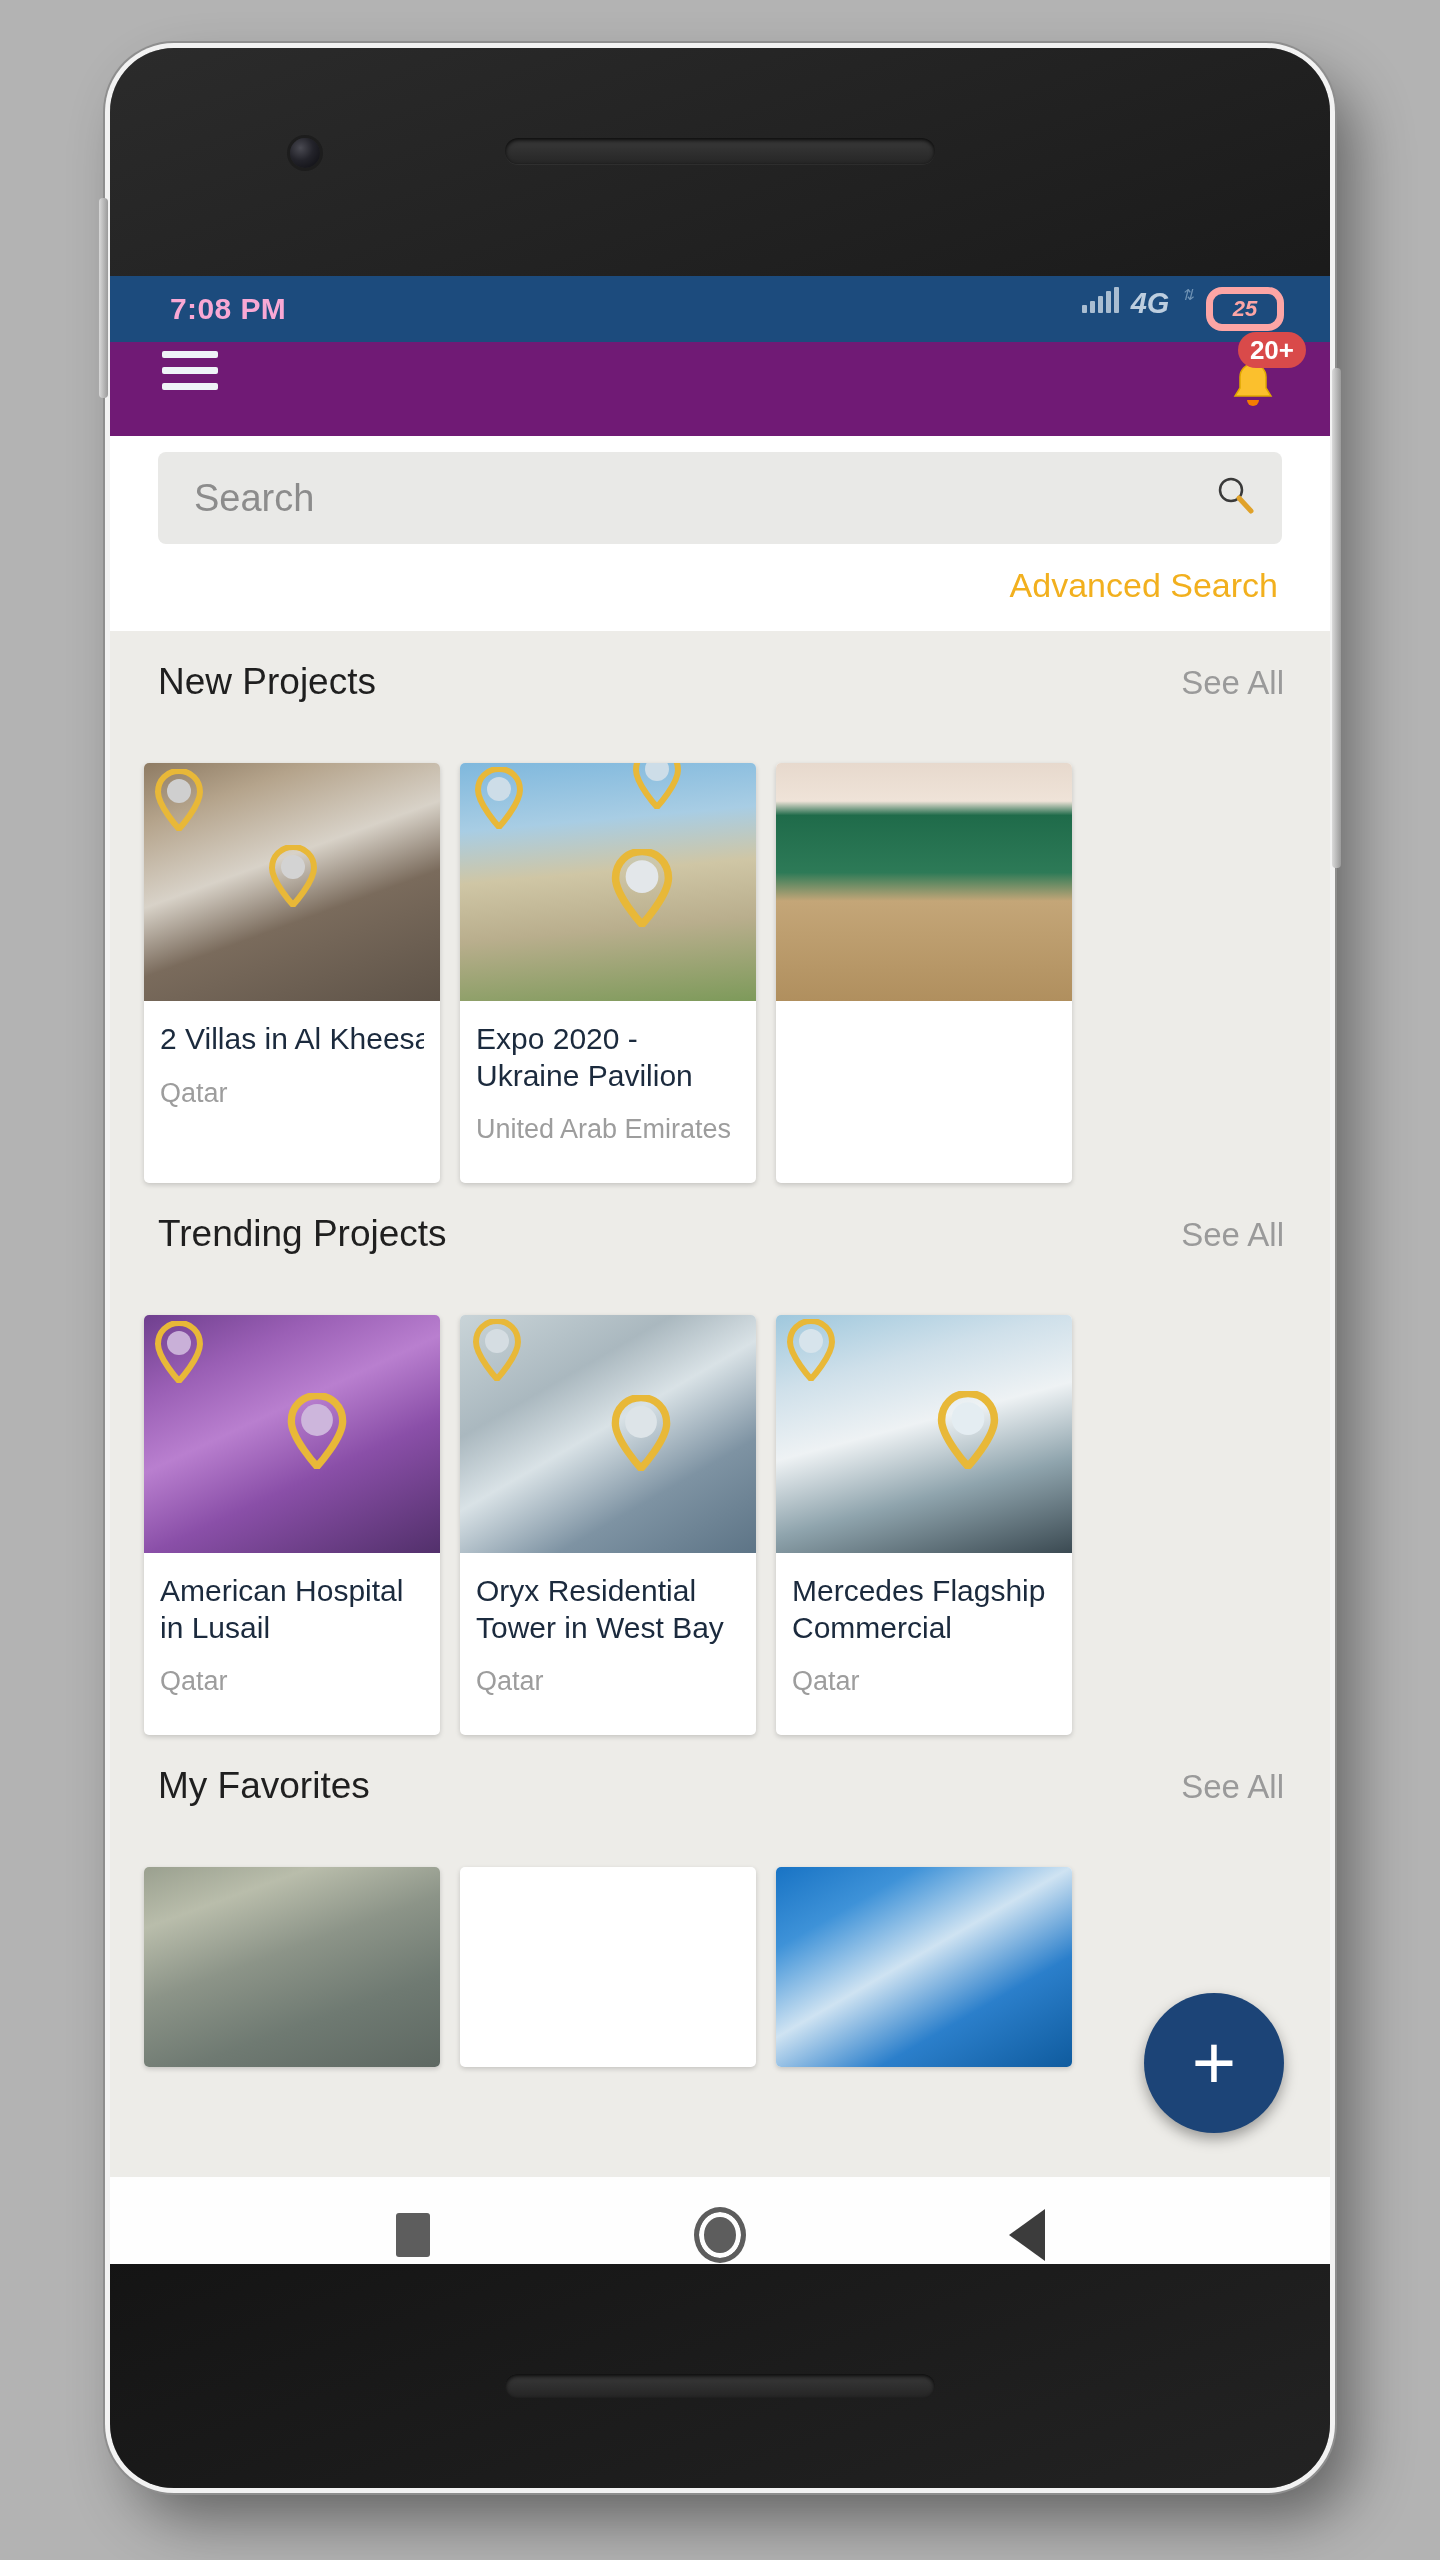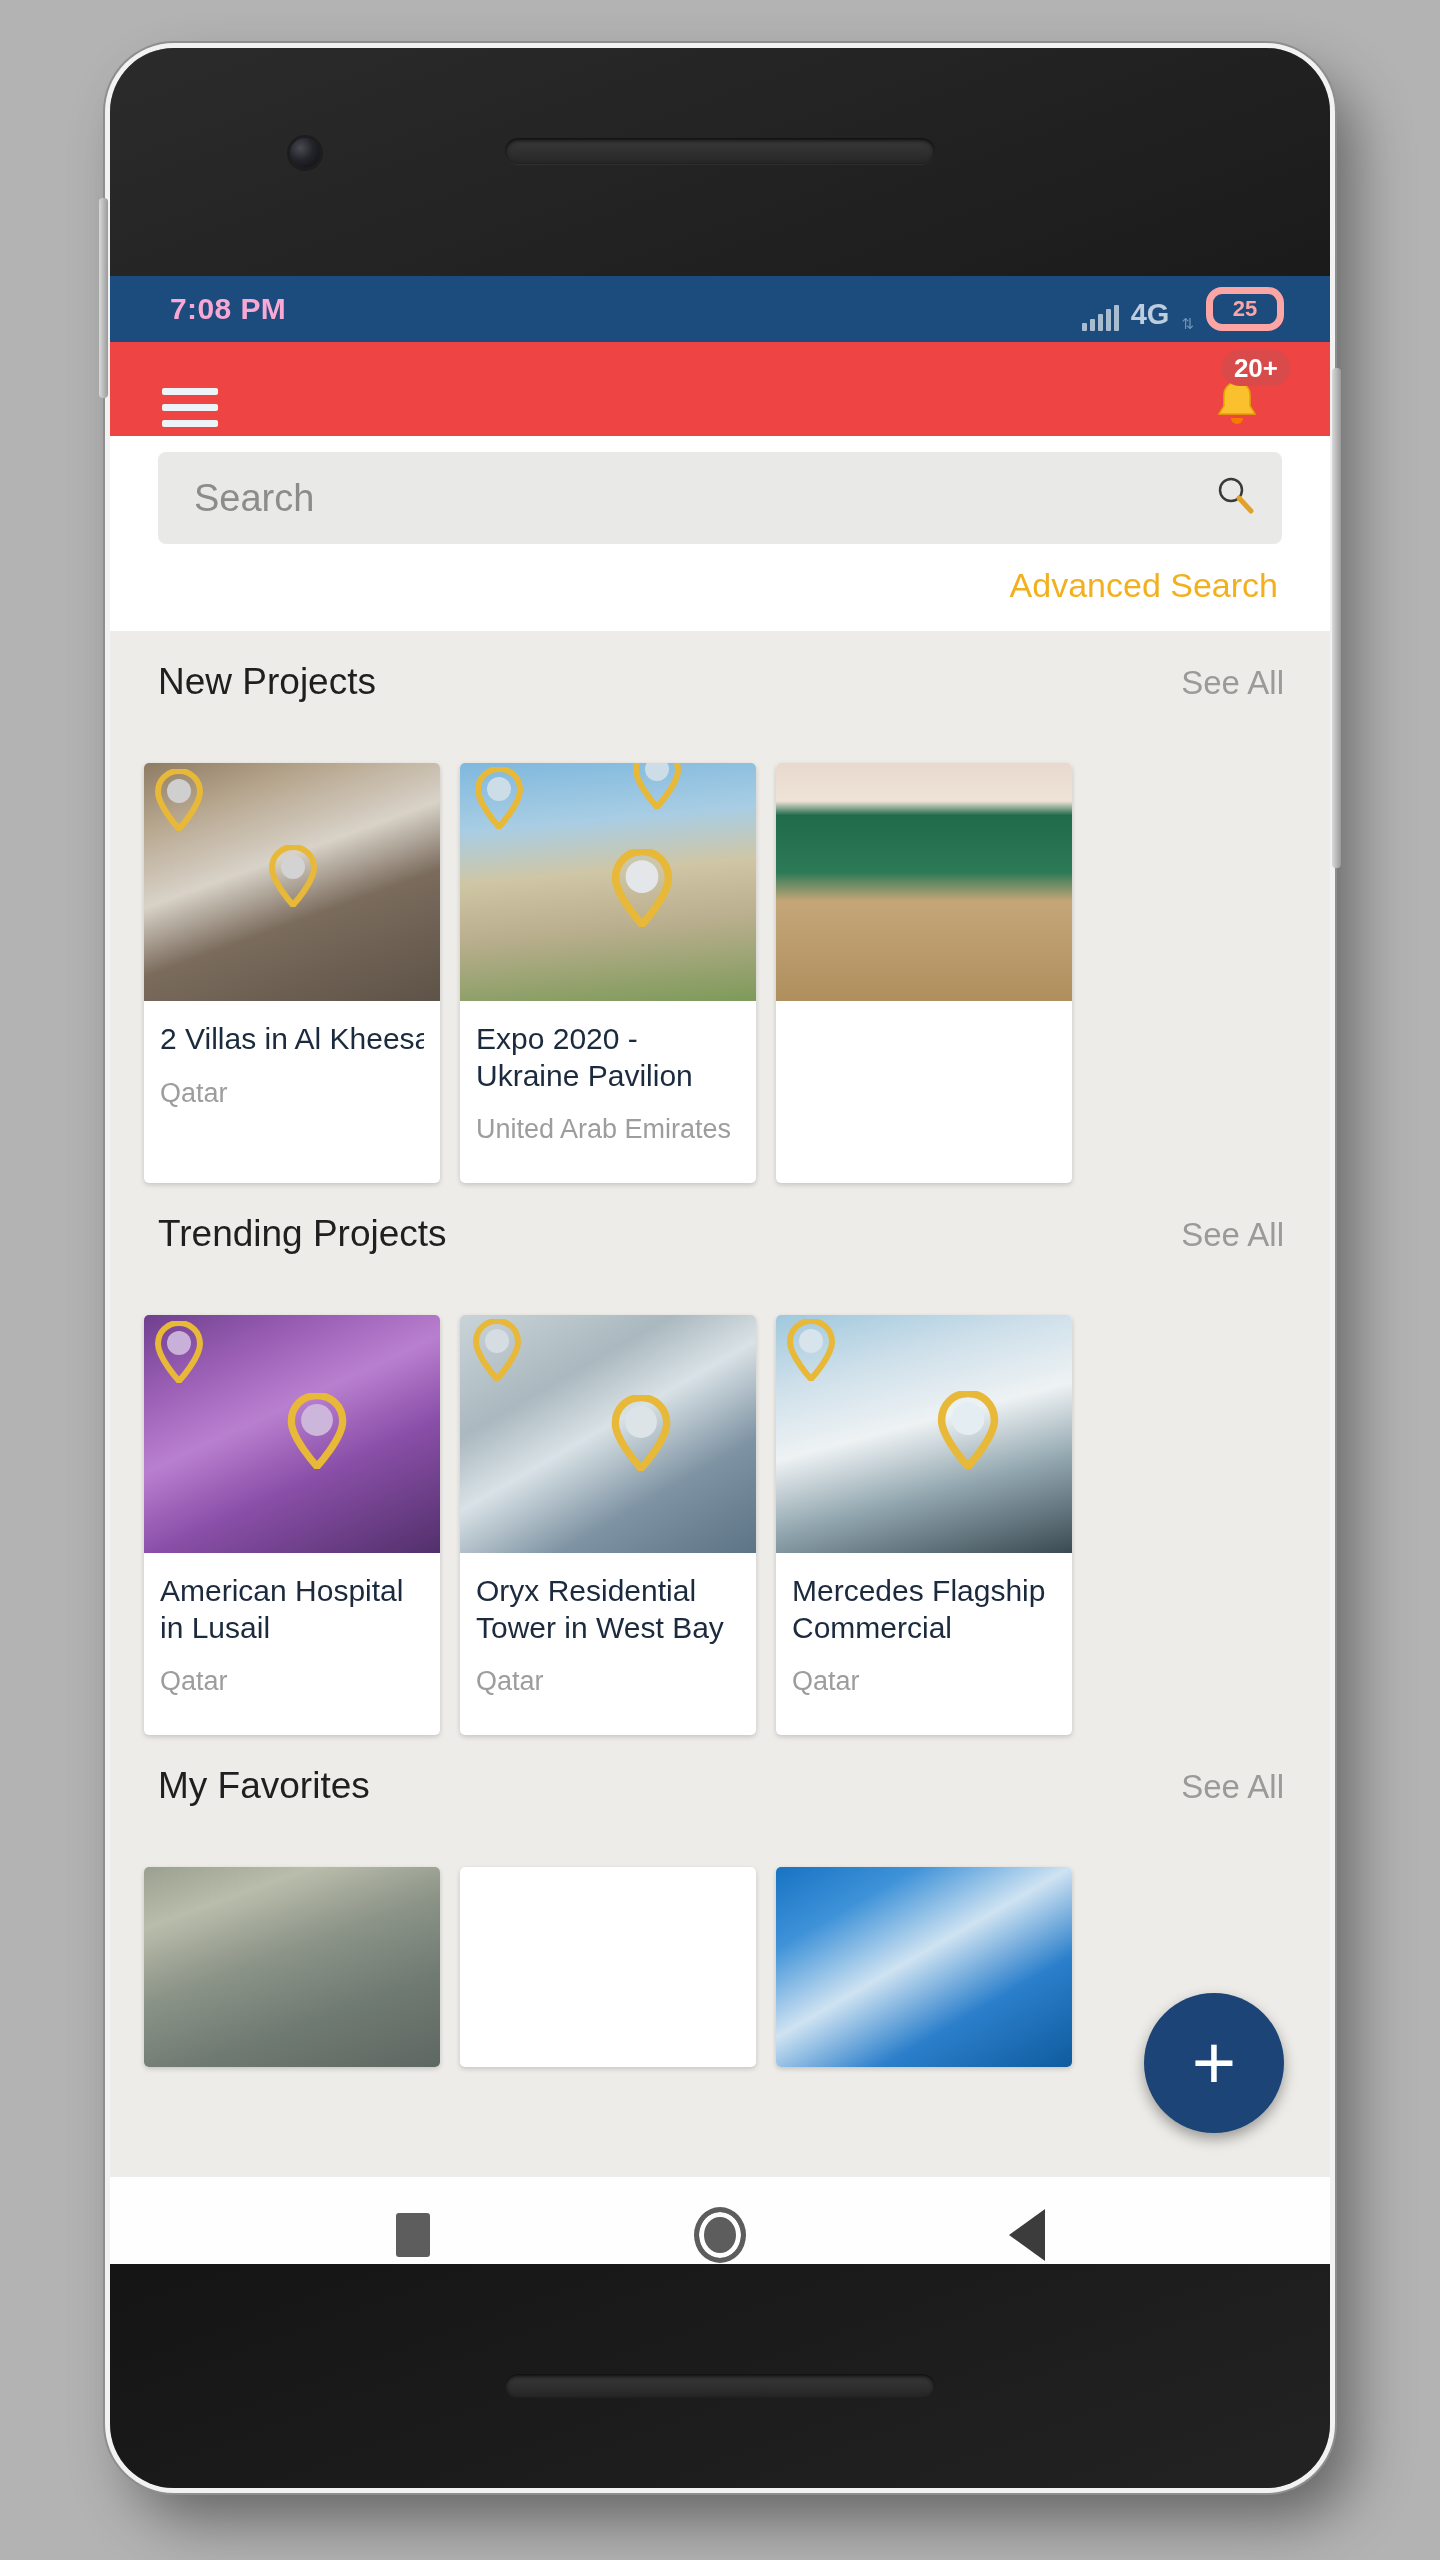--- a/index.html
+++ b/index.html
@@ -78,21 +78,21 @@
   #statusbar {
     height: 66px;
     background: #1c4b7d;
     display: flex;
     align-items: center;
     justify-content: space-between;
     padding: 0 46px 0 60px;
     color: #c3d3e3;
   }
   #status-time { font-size: 30px; font-weight: bold; letter-spacing: .4px; color:#f9a8d4;}
-  #status-right { display: flex; align-items: flex-end; gap: 12px; }
+  #status-right { display: flex; align-items: flex-start; gap: 12px; font-style: italic; }
   .sig-bars { display: flex; align-items: flex-end; gap: 3px; height: 26px; }
   .sig-bars i { display:block; width: 5px; background: #a9bdd1; border-radius: 1px; }
   .sig-bars i:nth-child(1){height:8px}
   .sig-bars i:nth-child(2){height:12px}
   .sig-bars i:nth-child(3){height:17px}
   .sig-bars i:nth-child(4){height:22px}
   .sig-bars i:nth-child(5){height:26px}
   #net-type { font-size: 29px; font-weight: bold; color:#bdcedf; }
   #net-arrows { font-size:15px; color:#6f93b5; line-height:1; }
   #battery {
@@ -102,25 +102,25 @@
     font-size: 22px;
     color: #fca5a5;
     font-weight: bold;
     min-width: 78px;
     text-align: center;
   }
 
   
   #appbar {
     height: 94px;
-    background: #ef4444;
+    background: #701a75;
     display: flex;
-    align-items: flex-end;
+    align-items: flex-start;
     justify-content: space-between;
-    padding: 0 44px 0 52px;
+    padding: 0 28px 0 52px;
     position: relative;
   }
   #hamburger { width: 56px; cursor: pointer; }
   #hamburger span {
     display: block; height: 7px; background: #eef3f8;
     border-radius: 2px; margin: 9px 0;
   }
   #bell-wrap { position: relative; width: 80px; height: 76px; }
   #bell-icon { position:absolute; left: 6px; top: 18px; font-size: 50px; line-height:1; }
   #bell-badge {

